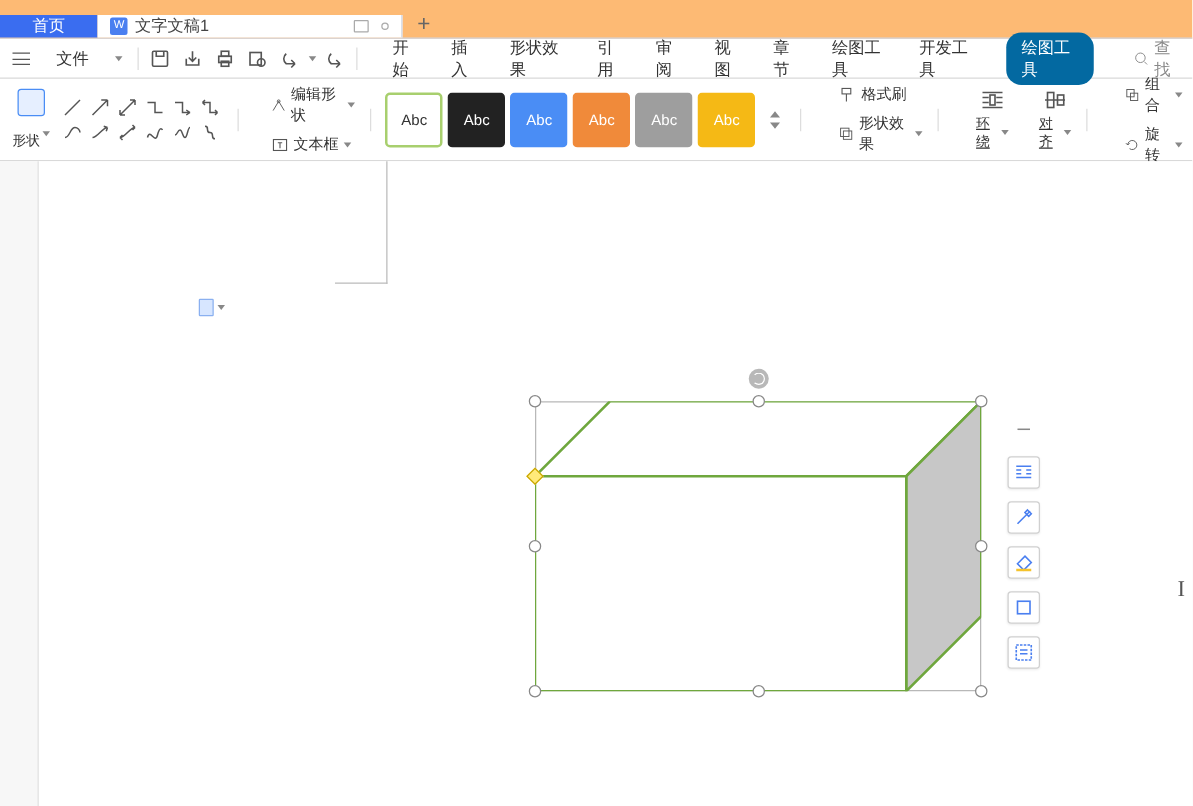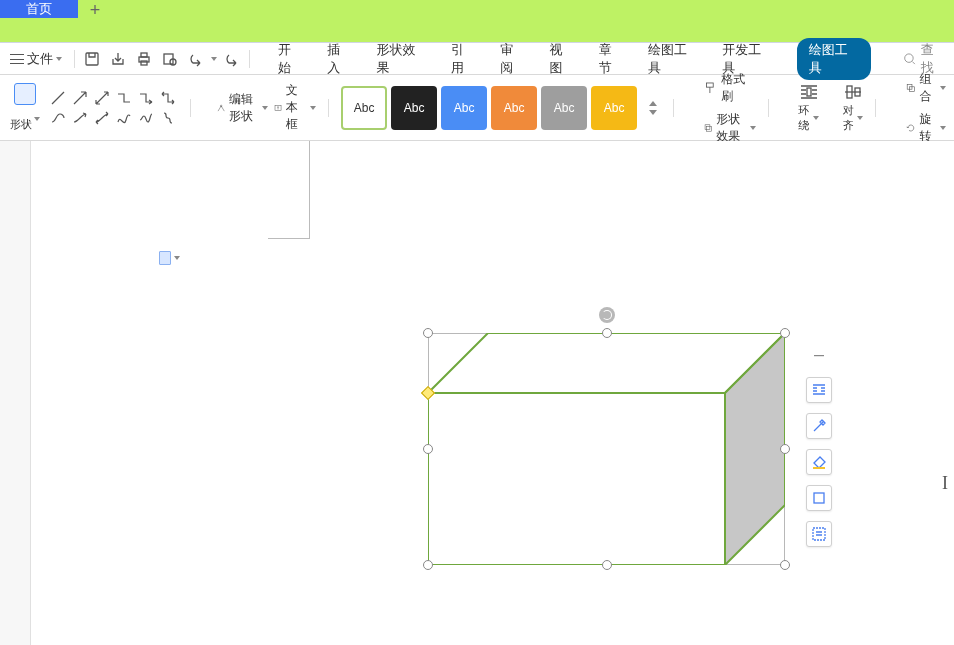--- a/index.html
+++ b/index.html
@@ -1,69 +1,69 @@
 <!DOCTYPE html>
 <html><head>
 <meta charset="utf-8">
 <style>
 * { margin:0; padding:0; box-sizing:border-box; font-family:"Microsoft YaHei","PingFang SC",sans-serif; }
 body { width:954px; height:645px; background:#fff; overflow:hidden; font-size:12px; color:#333; }
 
 
-.tabbar { height:43px; background:#bef264; display:flex; align-items:flex-start; border-bottom:1px solid #d0d6e3; }
+.tabbar { height:31px; background:#fdba74; display:flex; align-items:flex-end; border-bottom:1px solid #d0d6e3; }
 .tab-home { width:78px; background:#3a6df0; color:#fff; display:flex; align-items:center; justify-content:center; font-size:13px; }
 .tab-doc { width:244px; background:#fff; display:flex; align-items:center; padding:0 10px; border-right:1px solid #d0d6e3; }
 .tab-doc .doc-icon { width:14px; height:14px; background:#4a7ff0; border-radius:2px; margin-right:6px; position:relative; }
 .tab-doc .doc-icon::after { content:"W"; color:#fff; font-size:9px; position:absolute; left:3px; top:0; }
 .tab-doc-title { flex:1; font-size:13px; color:#444; }
 .tab-doc-screen { width:12px; height:10px; border:1px solid #aaa; border-radius:1px; margin-right:10px; }
 .tab-doc-dot { width:6px; height:6px; border:1px solid #aaa; border-radius:50%; }
 .tab-add { width:34px; display:flex; align-items:center; justify-content:center; color:#666; font-size:18px; }
 
 
 .menubar { height:32px; display:flex; align-items:center; border-bottom:1px solid #d9d9d9; padding:0 8px; font-size:13px; color:#333; }
 .qa { display:flex; align-items:center; gap:4px; }
 .qa-btn { width:22px; height:22px; display:flex; align-items:center; justify-content:center; color:#555; border-radius:3px; }
 .qa-btn svg { width:16px; height:16px; stroke:#555; fill:none; stroke-width:1.3; }
-.file-label { display:flex; align-items:center; gap:3px; margin:0 6px 0 2px; }
+.file-label { display:flex; align-items:center; gap:21px; margin:0 6px 0 2px; }
 .file-label .ham { width:14px; height:10px; border-top:1.3px solid #555; border-bottom:1.3px solid #555; position:relative; }
 .file-label .ham::after { content:""; position:absolute; left:0; right:0; top:4px; border-top:1.3px solid #555; }
 .vsep { width:1px; height:18px; background:#ddd; margin:0 6px; }
 .menus { display:flex; align-items:center; gap:24px; margin-left:22px; flex:1; }
 .menu-item { cursor:default; }
 .menu-draw { background:#0369a1; color:#fff; padding:3px 12px; border-radius:12px; }
 .search-box { display:flex; align-items:center; color:#888; gap:4px; margin-left:8px; }
 .search-box svg { width:14px; height:14px; stroke:#888; fill:none; }
 
 
 .ribbon { height:66px; border-bottom:1px solid #d9d9d9; display:flex; align-items:center; padding:0 8px; gap:6px; }
 .rib-group { display:flex; align-items:center; }
 .shape-big { display:flex; flex-direction:column; align-items:center; width:34px; }
 .shape-big-icon { width:22px; height:22px; border:1.5px solid #4a8df5; background:#e6efff; border-radius:3px; }
 .shape-big-label { font-size:11px; margin-top:12px; display:flex; align-items:flex-start; gap:2px; }
 .mini-shapes { display:grid; grid-template-columns:repeat(6,20px); grid-template-rows:20px 20px; gap:0 2px; margin-left:6px; }
 .mini-shapes span { display:flex; align-items:center; justify-content:center; }
 .mini-shapes svg { width:16px; height:16px; stroke:#555; fill:none; stroke-width:1.2; }
-.edit-col { display:flex; gap:6px; margin-left:14px; }
+.edit-col { display:flex; flex-direction:column; gap:6px; margin-left:14px; }
 .edit-btn { display:flex; align-items:center; gap:4px; font-size:12px; }
 .edit-btn svg { width:14px; height:14px; stroke:#555; fill:none; }
 .style-row { display:flex; gap:4px; }
 .style-swatch { width:46px; height:44px; border-radius:4px; display:flex; align-items:center; justify-content:center; font-size:12px; border:1px solid transparent; }
 .sw-sel { border:2px solid #a8cf6e; background:#fff; color:#333; }
 .sw-blk { background:#222; color:#fff; }
 .sw-blu { background:#4a8df5; color:#fff; }
 .sw-org { background:#f08a3a; color:#fff; }
 .sw-gry { background:#9e9e9e; color:#fff; }
 .sw-yel { background:#f5b915; color:#fff; }
 .style-more { width:16px; display:flex; flex-direction:column; align-items:center; justify-content:center; gap:4px; margin-left:4px; }
 .style-more span { width:0; height:0; border-left:4px solid transparent; border-right:4px solid transparent; }
 .style-more .up { border-bottom:5px solid #888; }
 .style-more .dn { border-top:5px solid #888; }
 .fill-col { display:flex; flex-direction:column; gap:6px; margin-left:18px; }
-.tool-col { display:flex; flex-direction:column; align-items:center; margin-left:18px; font-size:11px; }
+.tool-col { display:flex; flex-direction:column; align-items:center; margin-left:18px; font-size:11px;text-decoration:underline; }
 .tool-col-ico { width:20px; height:18px; margin-bottom:2px; }
 .tool-col-ico svg { width:20px; height:18px; stroke:#555; fill:none; stroke-width:1.3; }
 .tool-col-label { display:flex; align-items:center; gap:2px; }
 .caret { width:0; height:0; border-left:3px solid transparent; border-right:3px solid transparent; border-top:4px solid #888; display:inline-block; }
 
 
 .doc-area { position:relative; height:517px; background:#f7f7f7; display:flex; }
 .gutter { width:30px; background:#f7f7f7; }
 .page { background:#fff; flex:1; position:relative; border-left:1px solid #e0e0e0; }
 .margin-mark { position:absolute; left:237px; top:0; width:42px; height:98px; border-right:1px solid #bbb; border-bottom:1px solid #bbb; }
@@ -93,20 +93,26 @@
 
 .ibeam { position:absolute; right:6px; top:332px; font-size:18px; color:#555; font-family:serif; }
 </style>
 </head>
 <body>
 
 <div class="tabbar">
   <div class="tab-home">
       <span>首页</span>
     </div>
+  <div class="tab-doc">
+    <span class="doc-icon"></span>
+    <span class="tab-doc-title">文字文稿1</span>
+    <span class="tab-doc-screen"></span>
+    <span class="tab-doc-dot"></span>
+  </div>
   <div class="tab-add">+</div>
 </div>
 
 <div class="menubar">
   <div class="file-label">
     <span class="ham"></span>
     <span>文件</span>
     <span class="caret"></span>
   </div>
   <div class="vsep"></div>

